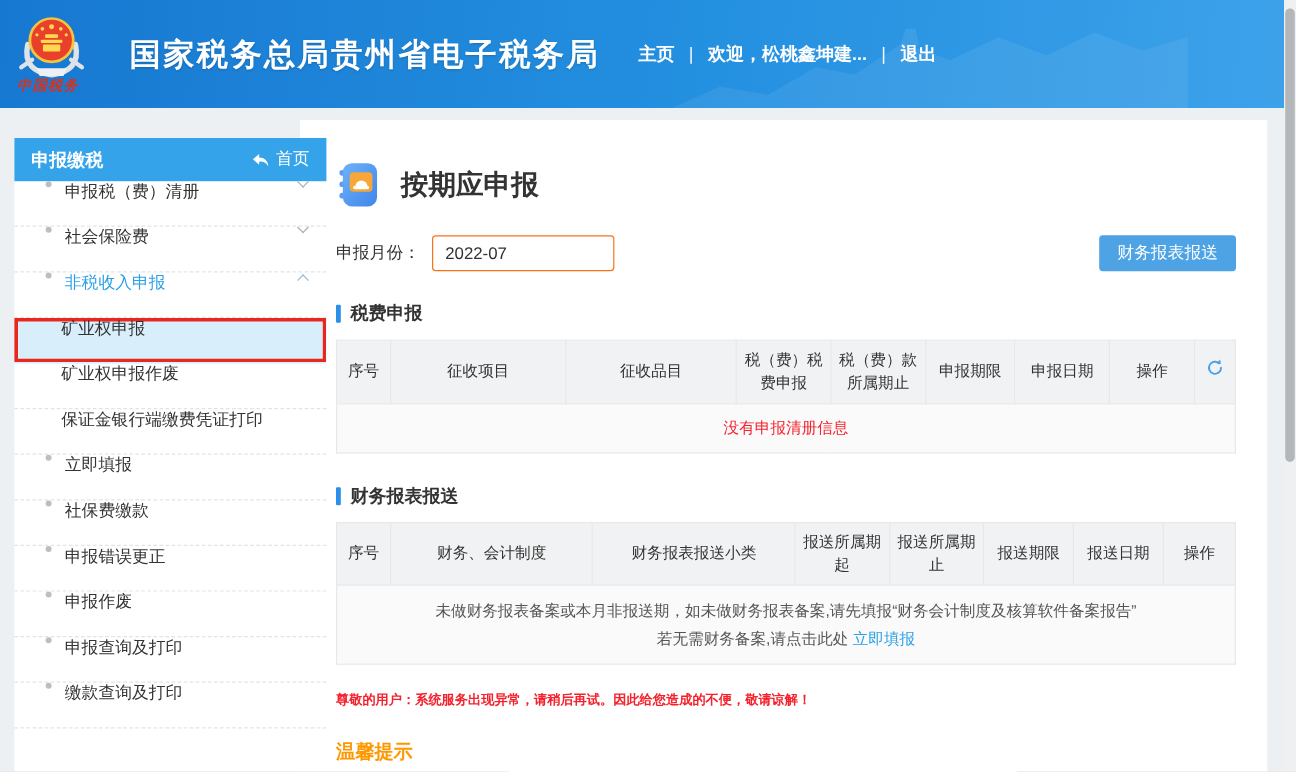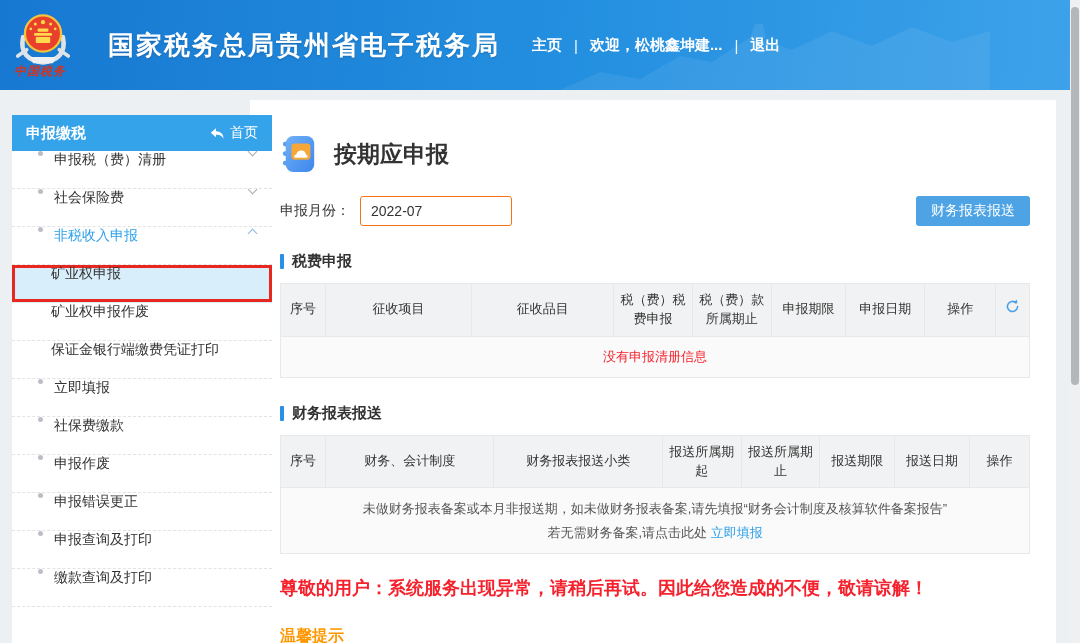--- a/index.html
+++ b/index.html
@@ -54,21 +54,21 @@
   .empty-cell { color:#f5222d; text-align:center; padding:11px 6px; }
   .notice-cell { color:#555; text-align:center; padding:9px 6px; line-height:1.8;}
   .link { color:#2b9fe8; text-decoration:none; cursor:pointer;}
   .refresh-wrap { display:inline-block; vertical-align:middle; }
   .t1 th:nth-child(1){width:6%} .t1 th:nth-child(2){width:19.5%} .t1 th:nth-child(3){width:19%}
   .t1 th:nth-child(4){width:10.5%} .t1 th:nth-child(5){width:10.5%} .t1 th:nth-child(6){width:10%}
   .t1 th:nth-child(7){width:10.5%} .t1 th:nth-child(8){width:9.5%} .t1 th:nth-child(9){width:4.5%}
   .t2 th:nth-child(1){width:6%} .t2 th:nth-child(2){width:22.5%} .t2 th:nth-child(3){width:22.5%}
   .t2 th:nth-child(4){width:10.5%} .t2 th:nth-child(5){width:10.5%} .t2 th:nth-child(6){width:10%}
   .t2 th:nth-child(7){width:10%} .t2 th:nth-child(8){width:8%}
-  .error-msg { color:#f5222d; font-size:18px; font-weight:bold; margin-top:22px;}
+  .error-msg { color:#f5222d; font-size:11px; font-weight:bold; margin-top:22px;}
   .tips-title { color:#ff9800; font-size:16px; font-weight:bold; margin-top:26px; padding-bottom:11px; border-bottom:1px solid #ececec;}
   
   .scroll-track { position:absolute; top:0; right:0; width:10px; height:100%; background:#eff0f1; z-index:6;}
   .scroll-thumb { position:absolute; top:7px; right:1px; width:8px; height:378px; background:#b4b7ba; border-radius:4px;}
 </style>
 </head>
 <body>
 
 <div class="page">
 
@@ -145,25 +145,25 @@
         <li class="side-item">
           <span class="dot"></span>
           <span class="lab">立即填报</span>
         </li>
         <li class="side-item">
           <span class="dot"></span>
           <span class="lab">社保费缴款</span>
         </li>
         <li class="side-item">
           <span class="dot"></span>
+          <span class="lab">申报错误更正</span>
+        </li>
+        <li class="side-item">
+          <span class="dot"></span>
           <span class="lab">申报作废</span>
-        </li>
-        <li class="side-item">
-          <span class="dot"></span>
-          <span class="lab">申报错误更正</span>
         </li>
         <li class="side-item">
           <span class="dot"></span>
           <span class="lab">申报查询及打印</span>
         </li>
         <li class="side-item">
           <span class="dot"></span>
           <span class="lab">缴款查询及打印</span>
         </li>
       </ul>

